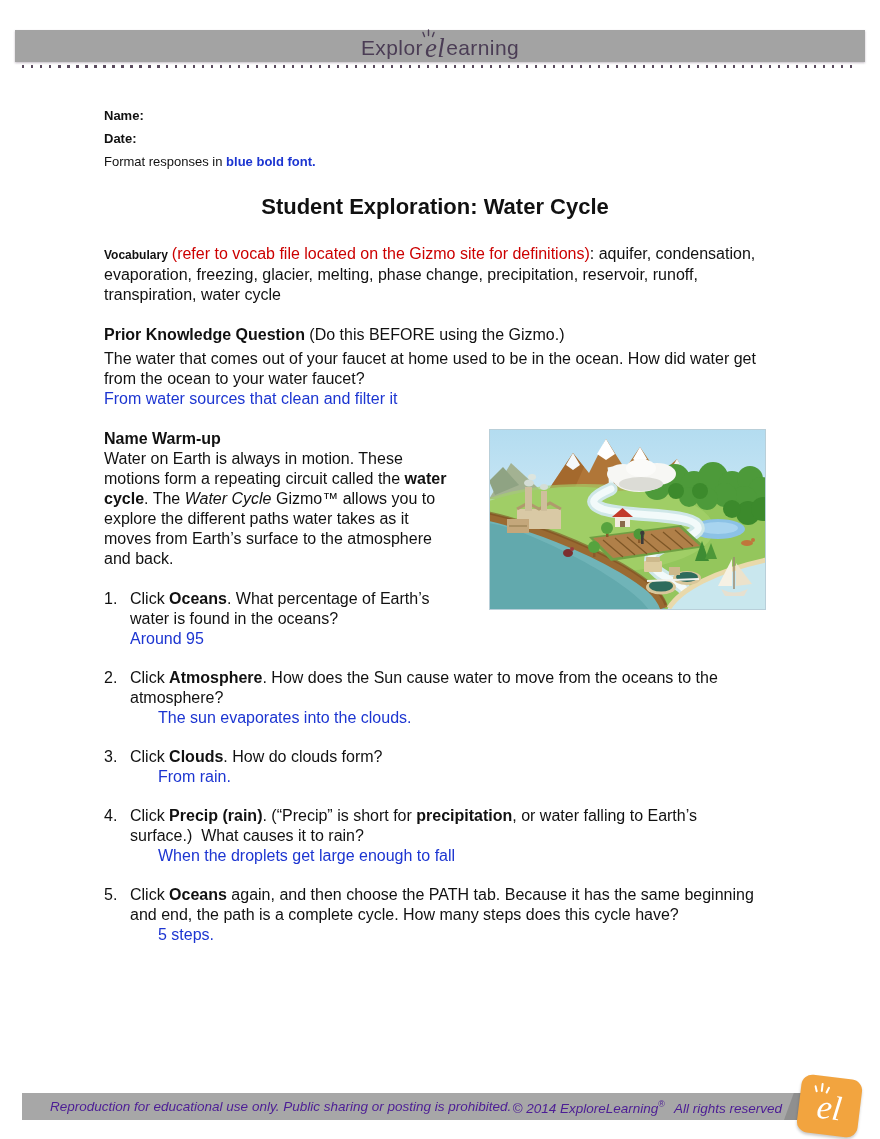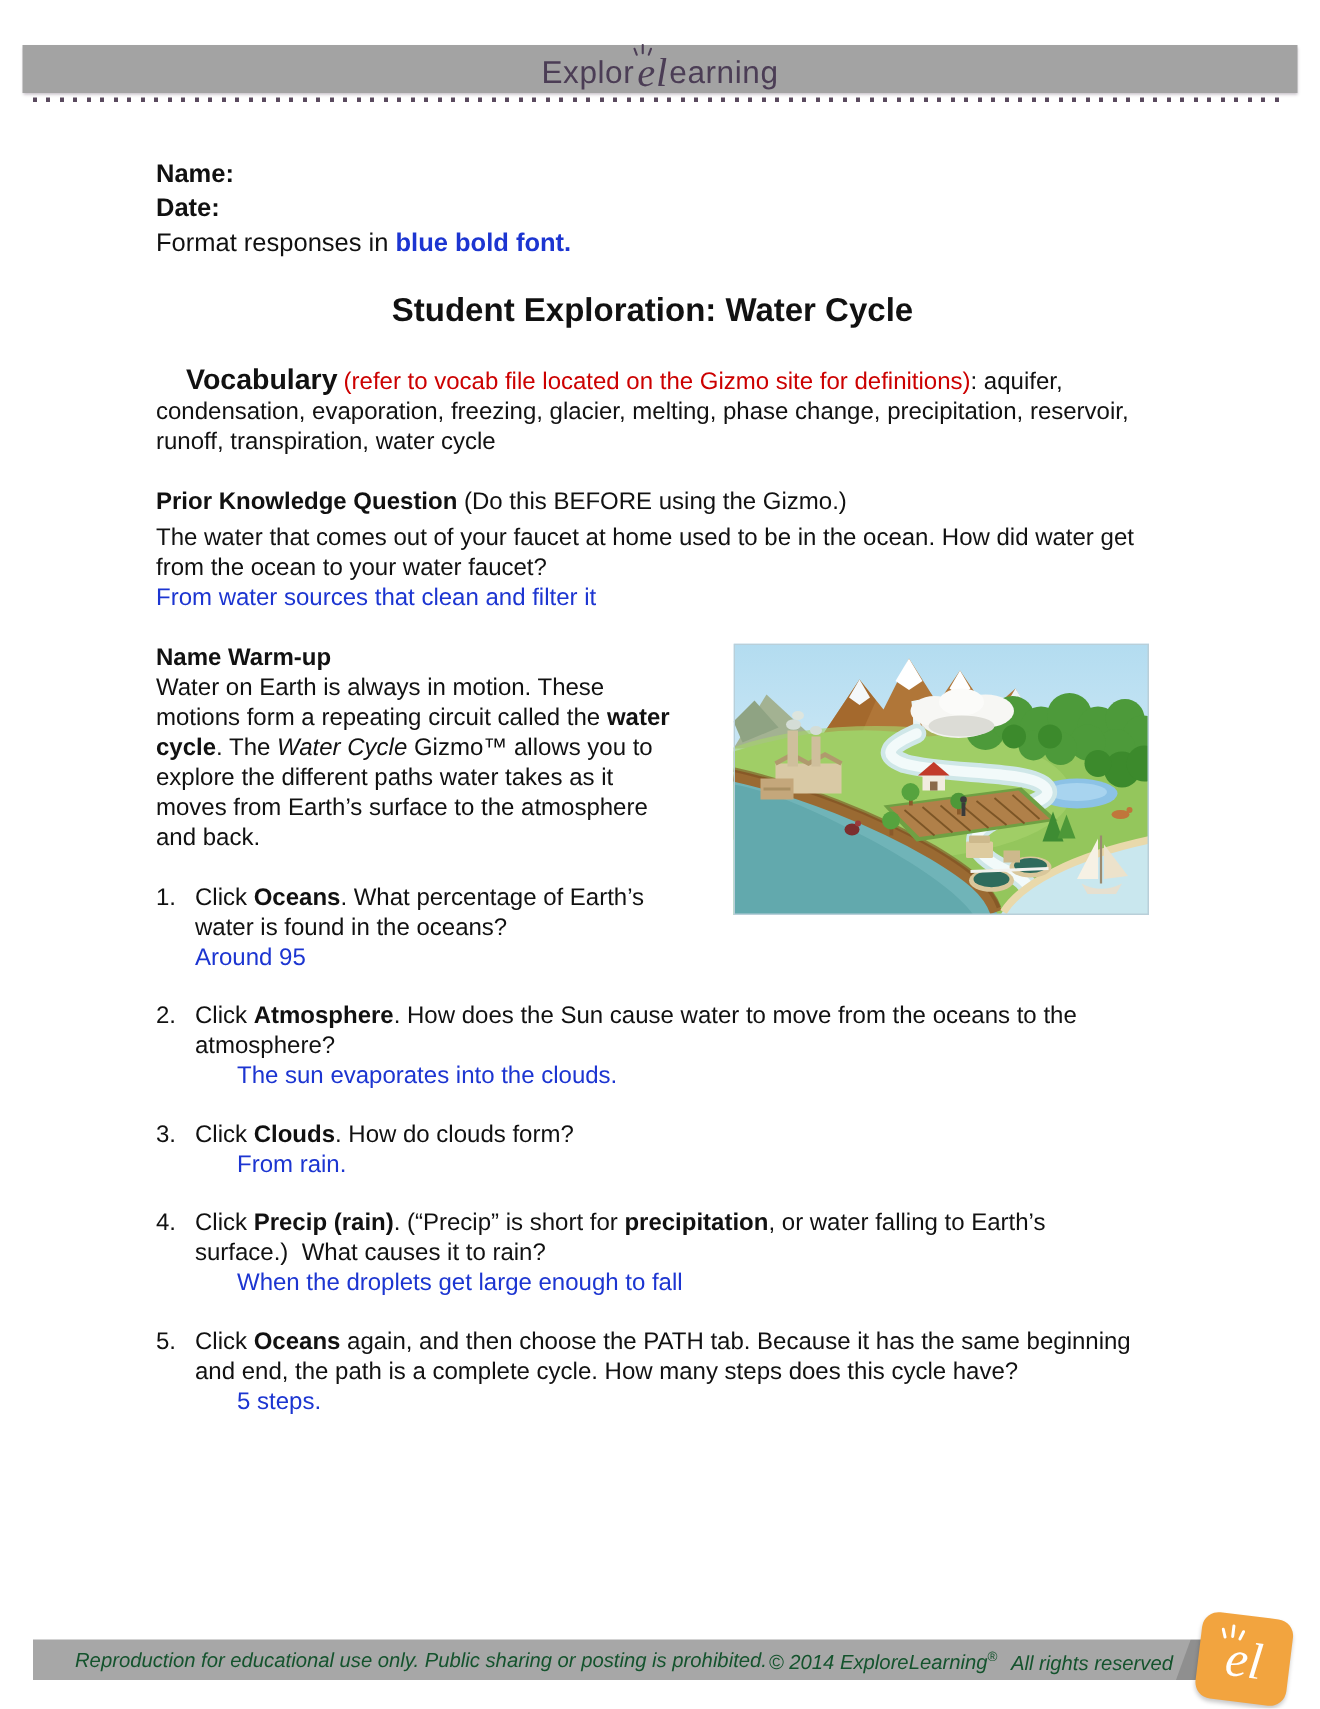--- a/index.html
+++ b/index.html
@@ -21,45 +21,45 @@
     font-size:27px; line-height:1; position:relative; margin:0 1px 0 2px; top:2px;
   }
   .logo-rays { position:absolute; top:-7px; left:-3px; }
   
   .dotted {
     margin:3px 22px 0; height:3px;
     background-image:repeating-linear-gradient(90deg,#5a4a5e 0,#5a4a5e 2.5px,transparent 2.5px,transparent 9px);
   }
   
   .content { margin-left:104px; width:662px; }
-  .meta { margin-top:36px; font-size:17px; line-height:23px; }
+  .meta { margin-top:36px; font-size:13px; line-height:23px; }
   .bold { font-weight:bold; }
   .blue { color:#1c35d1; font-weight:bold; }
   .red  { color:#cc0000; }
   h1.title { margin-top:23px; font-size:22px; line-height:22px; text-align:center; font-weight:bold; }
   .vocab { margin-top:26px; }
-  .vocab-head { font-size:19px; margin-right:4px;margin-left:20px; }
+  .vocab-head { font-size:12px; margin-right:4px; }
   .pk-head { margin-top:20px; }
   .pk-q { margin-top:4px; }
   .answer { color:#1c35d1; font-weight:normal; }
   .ans-ind { margin-left:28px; }
   
   .warmup-row { margin-top:20px; display:flex; align-items:flex-start; }
   .warmup-col { width:352px; flex:none; }
   .illus { margin-left:auto; flex:none; font-size:0; }
   .illus svg { display:block; }
   
   .item { display:flex; margin-top:19px; }
   .item.first { margin-top:20px; }
   .qnum { width:26px; flex:none; }
   .qbody { flex:1; }
   
   .footer-bar {
     position:absolute; left:22px; top:1093px; width:790px; height:27px;
-    background:#a7a7a7; color:#14532d; font-style:italic; font-size:13.5px;
+    background:#a7a7a7; color:#4c1d95; font-style:italic; font-size:13.5px;
     display:flex; align-items:center; justify-content:space-between;
     padding:0 30px 0 28px;
   }
   .footer-bar .dark-end {
     position:absolute; right:0; top:0; width:28px; height:27px;
     background:#8f8f8f; clip-path:polygon(35% 0,100% 0,100% 100%,0 100%);
   }
   .f-right .reg { font-size:9px; vertical-align:super; font-style:normal; }
   .f-right .rights { margin-left:9px; }
   .el-badge {

